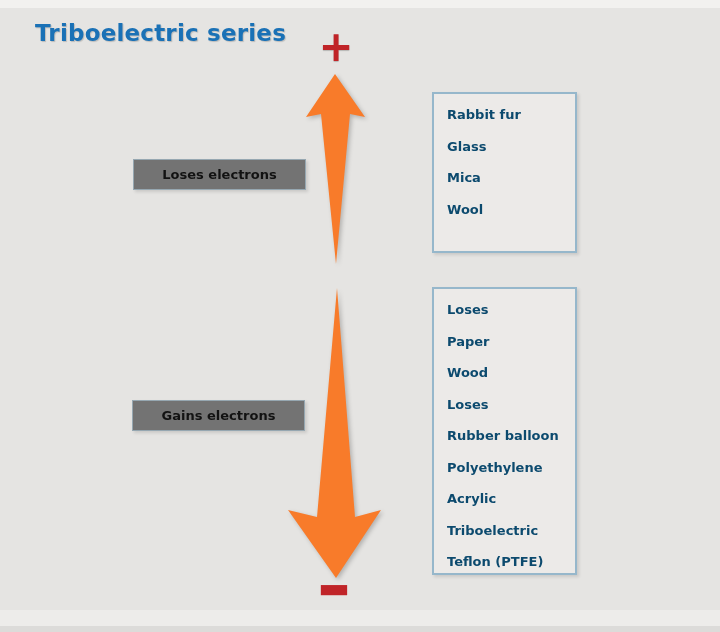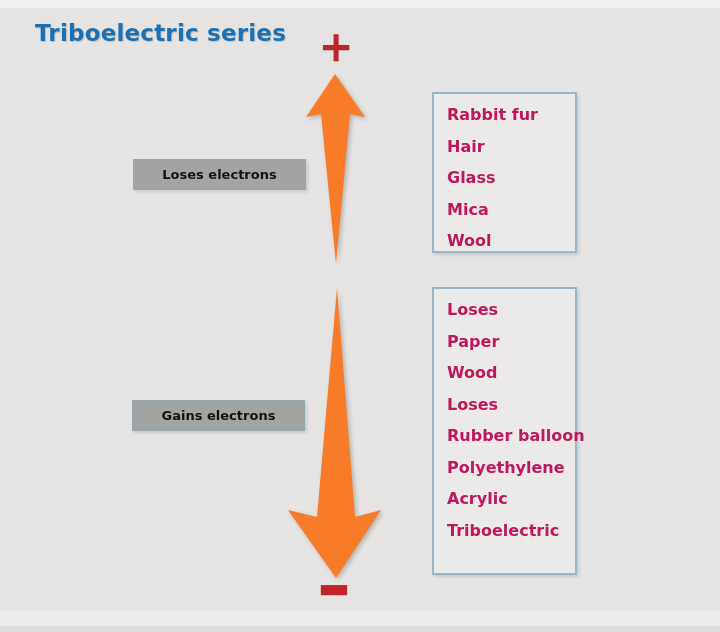--- a/index.html
+++ b/index.html
@@ -29,41 +29,41 @@
     position:absolute;left:316px;top:568px;width:36px;
     text-align:center;font-size:42px;font-weight:bold;color:#c02428;
     line-height:1;transform:scaleY(2.1);
   }
 
   .arrows-svg{position:absolute;left:0;top:0;width:720px;height:632px;pointer-events:none;}
   .arrow{filter:drop-shadow(2px 2px 2px rgba(0,0,0,0.22));}
 
   .label-box{
     position:absolute;width:171px;height:29px;
-    background:#a3a3a3;border:1px solid #96a7b1;
+    background:#737373;border:1px solid #96a7b1;
     box-shadow:2px 2px 3px rgba(0,0,0,0.12);
     display:flex;align-items:center;justify-content:center;
     font-size:13px;font-weight:bold;color:#121212;
   }
   .label-loses{left:133px;top:159px;}
   .label-gains{left:132px;top:400px;}
 
   .list-box{
     position:absolute;left:432px;width:145px;
     background:#eceae8;border:2px solid #96b7cb;
     box-shadow:2px 2px 3px rgba(0,0,0,0.12);
     box-sizing:border-box;
     padding-top:5px;
   }
   .list-box-positive{top:92px;height:161px;}
   .list-box-negative{top:287px;height:288px;}
   .list-item{
     height:31.5px;display:flex;align-items:center;
     padding-left:13px;
-    font-size:16px;font-weight:bold;color:#be185d;
+    font-size:13px;font-weight:bold;color:#0c4a6e;
     white-space:nowrap;
   }
 </style>
 </head>
 <body>
 
 <div class="stage">
 
   <div class="strip-top"></div>
   <div class="strip-bottom"></div>
@@ -82,30 +82,30 @@
   <div class="label-box label-loses">
     <span>Loses electrons</span>
   </div>
 
   <div class="label-box label-gains">
     <span>Gains electrons</span>
   </div>
 
   <div class="list-box list-box-positive">
     <div class="list-item">Rabbit fur</div>
-    <div class="list-item">Hair</div>
     <div class="list-item">Glass</div>
     <div class="list-item">Mica</div>
     <div class="list-item">Wool</div>
   </div>
 
   <div class="list-box list-box-negative">
     <div class="list-item">Loses</div>
     <div class="list-item">Paper</div>
     <div class="list-item">Wood</div>
     <div class="list-item">Loses</div>
     <div class="list-item">Rubber balloon</div>
     <div class="list-item">Polyethylene</div>
     <div class="list-item">Acrylic</div>
     <div class="list-item">Triboelectric</div>
+    <div class="list-item">Teflon (PTFE)</div>
   </div>
 
 </div>
 
 </body></html>

